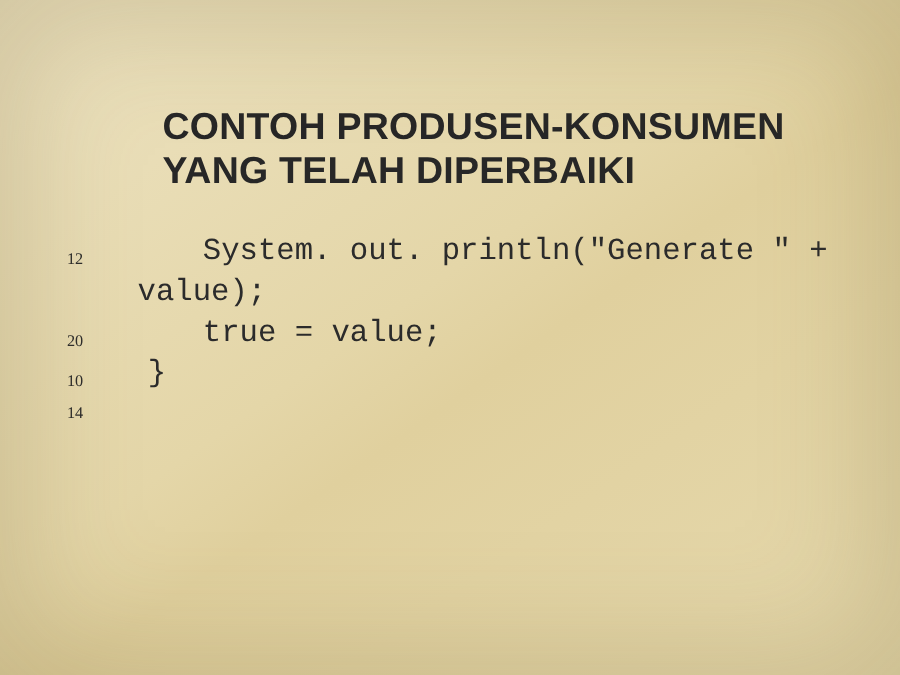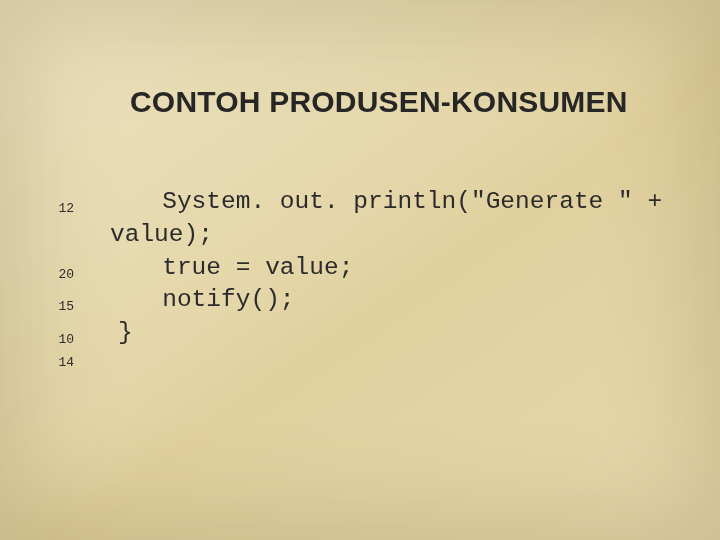--- a/index.html
+++ b/index.html
@@ -43,58 +43,55 @@
     line-height: 1.34;
   }
   .code-line {
     display: flex;
     align-items: baseline;
   }
   .gutter {
     font-size: 13px;
     width: 28px;
     flex: 0 0 28px;
-    text-align: right;
+    text-align: center;
     color: #2b2b2b;
-    font-family: Liberation Mono, monospace;
+    font-family: Liberation Serif, serif;
     position: relative;
     top: 4px;
   }
   .code-text { white-space: pre; }
   .wrap-line {
     padding-left: 64px;
     white-space: pre;
     font-family: Liberation Mono, monospace;
   }
 </style>
 </head>
 <body>
 
 <div class="title-block">
   <div class="title">CONTOH PRODUSEN-KONSUMEN</div>
+  <div class="title">YANG TELAH DIPERBAIKI</div>
 </div>
 
 <div class="code-block">
 
   <div class="code-line">
     <span class="gutter">12</span>
     <span class="code-text">      System. out. println("Generate " +</span>
   </div>
   <div class="wrap-line">value);</div>
 
   <div class="code-line">
     <span class="gutter">20</span>
     <span class="code-text">      true = value;</span>
   </div>
 
 
-  <div class="code-line">
-    <span class="gutter">15</span>
-    <span class="code-text">      notify();</span>
-  </div>
 
   <div class="code-line">
     <span class="gutter">10</span>
     <span class="code-text">   }</span>
   </div>
 
   <div class="code-line">
     <span class="gutter">14</span>
   </div>
 

